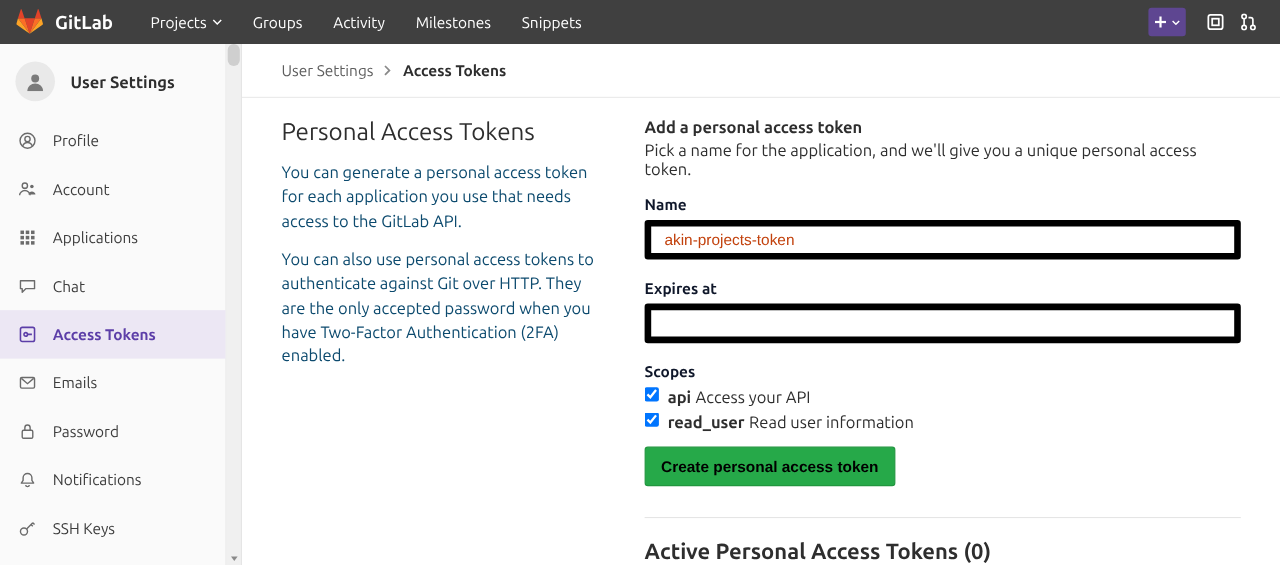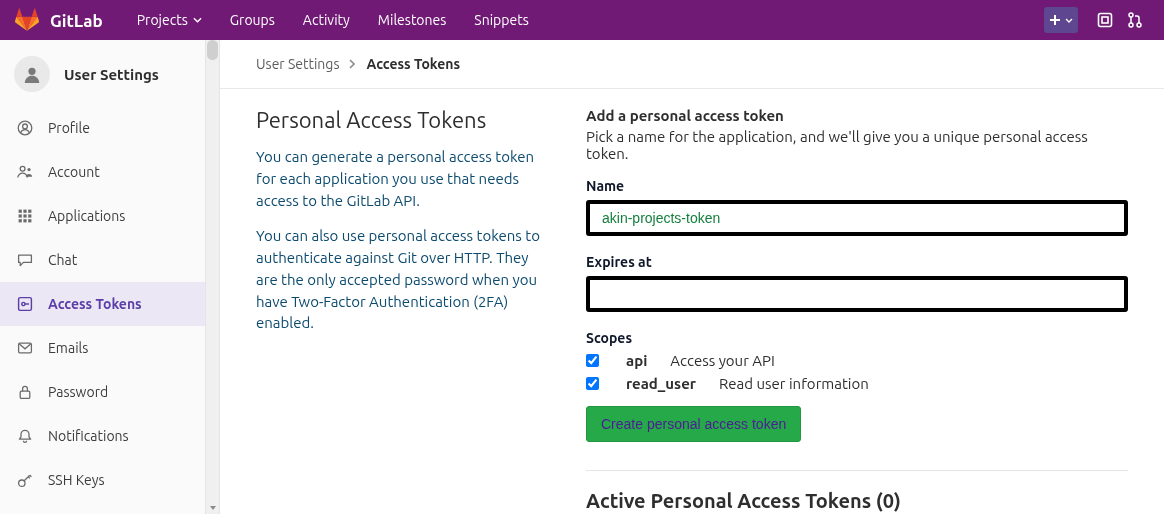--- a/index.html
+++ b/index.html
@@ -1,19 +1,19 @@
 <!DOCTYPE html>
 <html><head>
   <meta charset="utf-8">
   <style>
     * { margin: 0; padding: 0; box-sizing: border-box; -webkit-font-smoothing: antialiased; }
     body { font-family: Ubuntu, "Helvetica Neue", Arial, sans-serif; font-size: 14px; color: #2e2e2e; background: #fff; width: 1164px; height: 514px; overflow: hidden; }
 
     
-    .navbar { height: 40px; background: #701a75; color: #fff; display: flex; align-items: center; padding: 0 14px 0 14px; }
+    .navbar { height: 40px; background: #404040; color: #fff; display: flex; align-items: center; padding: 0 14px 0 14px; }
     .navbar .logo-link { display: flex; align-items: center; margin-right: 10px; }
     .navbar .brand { font-weight: 600; font-size: 17px; color: #fff; margin-right: 20px; }
     .nav-item { color: #fff; padding: 10px 14px; height: 40px; display: flex; align-items: center; font-size: 14px; cursor: pointer; }
     .nav-item .chev { margin-left: 5px; display: inline-flex; }
     .navbar .spacer { flex: 1; }
     .nav-add { width: 34px; height: 26px; background: #5e4691; border-radius: 3px; display: flex; align-items: center; justify-content: center; margin-right: 12px; }
     .search-wrap { width: 214px; height: 28px; background: #5e4691; border-radius: 3px; display: flex; align-items: center; padding: 0 10px; margin-right: 12px; }
     .search-wrap input { background: transparent; border: none; outline: none; color: #d9cbe9; font-size: 14px; flex: 1; }
     .search-wrap input::placeholder { color: #c0b0d6; }
     .nav-iconbtn { width: 30px; height: 40px; display: flex; align-items: center; justify-content: center; }
@@ -44,25 +44,25 @@
     .page-body { display: flex; padding: 18px 36px 30px 36px; gap: 34px; }
     .col-left { width: 296px; flex-shrink: 0; }
     .col-right { flex: 1; min-width: 0; }
 
     h1.page-title { font-size: 22px; font-weight: 400; margin-bottom: 14px; color: #2e2e2e; }
     .desc-p { font-size: 15px; color: #0c4a6e; line-height: 1.45; margin-bottom: 14px; }
 
     .form-sec-title { font-weight: 700; font-size: 15px; margin-bottom: 4px; color: #2e2e2e; }
     .form-sec-sub { font-size: 15px; color: #2e2e2e; margin-bottom: 16px; }
     .form-label { display: block; font-weight: 700; font-size: 14px; margin-bottom: 6px; color: #0f172a; }
-    .form-input { width: 100%; height: 36px; border: 4px solid #000000; border-radius: 3px; padding: 0 12px; font-size: 14px; color: #15803d; outline: none; margin-bottom: 18px; }
-    .scope-row { display: flex; align-items: center; margin-bottom: 6px; font-size: 15px; gap: 19px; }
+    .form-input { width: 100%; height: 36px; border: 6px solid #000000; border-radius: 3px; padding: 0 12px; font-size: 14px; color: #c2410c; outline: none; margin-bottom: 18px; }
+    .scope-row { display: flex; margin-bottom: 6px; font-size: 15px; }
     .scope-row input[type=checkbox] { margin-right: 8px; width: 13px; height: 13px; }
     .scope-row strong { font-weight: 700; margin-right: 4px; }
-    .btn-success { background: #26a949; color: #4c1d95; border: 1px solid #21963f; border-radius: 3px; padding: 9px 14px; font-size: 14px; font-weight: 400; cursor: pointer; margin-top: 8px; }
+    .btn-success { background: #26a949; color: #000000; border: 1px solid #21963f; border-radius: 3px; padding: 9px 14px; font-size: 14px; font-weight: 700; cursor: pointer; margin-top: 8px; }
 
     hr.sep { border: none; border-top: 1px solid #e5e5e5; margin: 28px 0 18px 0; }
     .active-tokens-title { font-weight: 700; font-size: 20px; color: #2e2e2e; }
   </style>
 </head>
 <body>
 
 <div class="navbar">
   <a class="logo-link">
     <svg width="26" height="24" viewBox="0 0 36 36">

